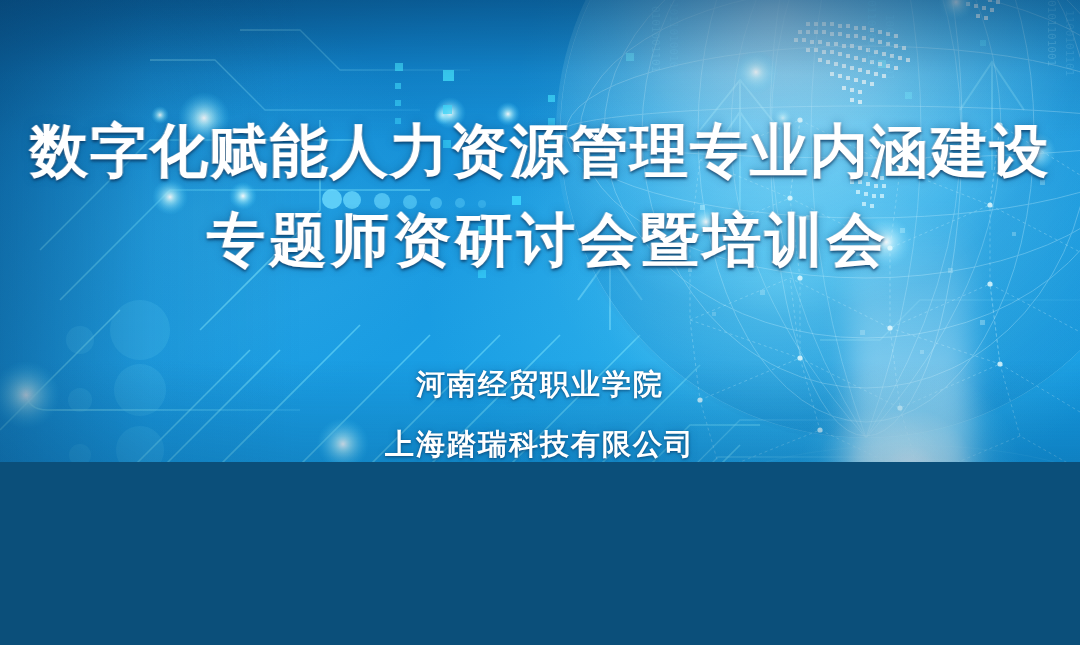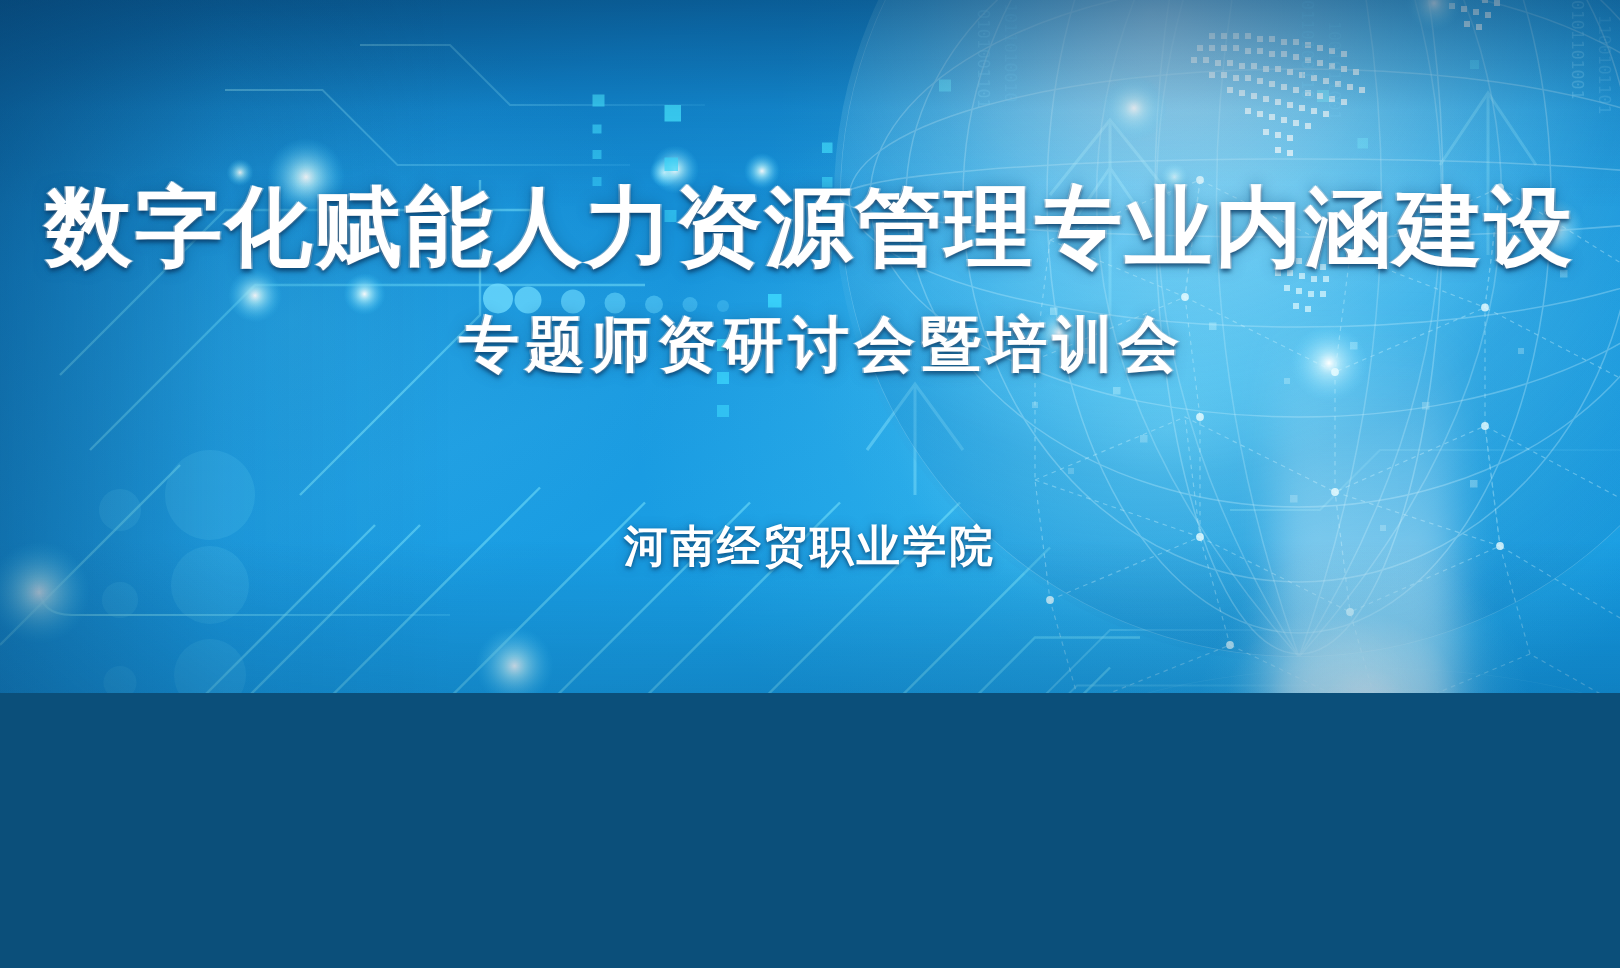--- a/index.html
+++ b/index.html
@@ -103,21 +103,21 @@
     font-weight: bold;
     text-align: center;
     white-space: nowrap;
     text-shadow:
        0 2px 3px rgba(8,50,90,0.75),
        0 0 10px rgba(12,70,120,0.45),
        1px 0 0 rgba(255,255,255,0.5),
       -1px 0 0 rgba(255,255,255,0.5);
   }
   #title-1 { font-size: 58px; letter-spacing: 2px; margin-top: 118px; line-height: 1.15; }
-  #title-2 { font-size: 40px; letter-spacing: 4px; margin-top: 22px;  line-height: 1.15; margin-left: 16px; }
+  #title-2 { font-size: 58px; letter-spacing: 4px; margin-top: 22px;  line-height: 1.15; margin-left: 16px; }
   #subtitle {
     font-size: 44px; letter-spacing: 2px; margin-top: 34px; line-height: 1.2;
     color: #ffffff; font-weight: 500; text-align: center; white-space: nowrap;
     text-shadow: 0 2px 4px rgba(8,50,90,0.65), 0 0 9px rgba(12,70,120,0.35);
   }
   .org-line {
     font-size: 29px; font-weight: bold; color: #ffffff;
     letter-spacing: 2px; text-align: center; white-space: nowrap;
     text-shadow: 0 1px 3px rgba(8,50,90,0.70), 0 0 8px rgba(12,70,120,0.35);
   }
@@ -595,15 +595,16 @@
   <div class="layer vignette-bottom"></div>
 
   <div class="content">
     <div class="title-line" id="title-1">数字化赋能人力资源管理专业内涵建设</div>
 
     <div class="title-line" id="title-2">专题师资研讨会暨培训会</div>
 
 
     <div class="org-line" id="org-1">河南经贸职业学院</div>
 
+    <div class="org-line" id="org-2">上海踏瑞科技有限公司</div>
   </div>
 
 </div>
 
 </body></html>

